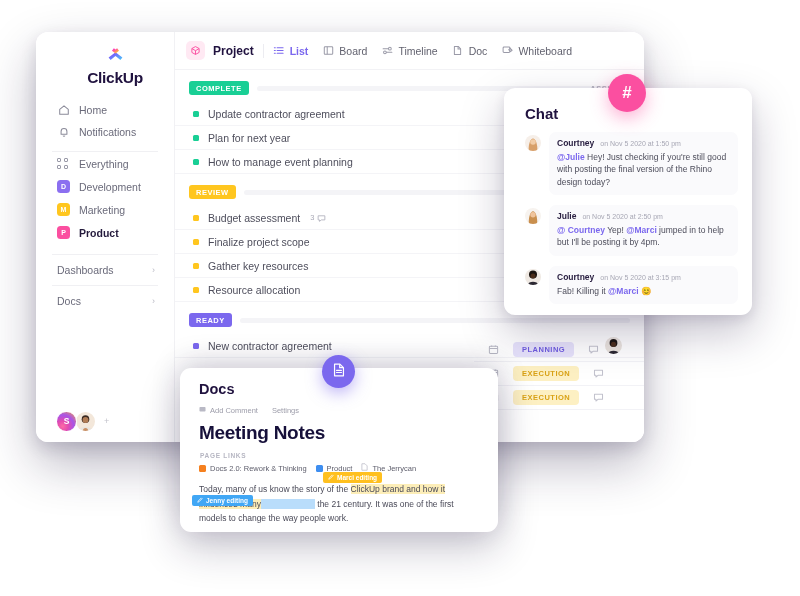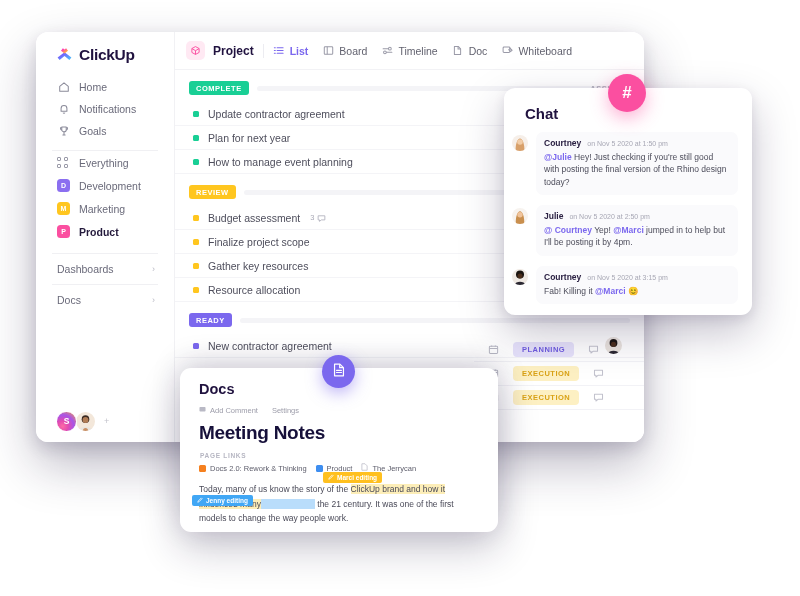--- a/index.html
+++ b/index.html
@@ -22,21 +22,21 @@
   }
 
   
   .sidebar {
     width: 139px; height: 100%;
     background: #ffffff;
     border-right: 1px solid #f1f1f4;
     position: relative;
     flex: 0 0 139px;
   }
-  .logo-row { display: flex; gap: 6px; padding: 14px 0 0 20px; }
+  .logo-row { display: flex; align-items: center; gap: 6px; padding: 14px 0 0 20px; flex-direction: column; }
   .logo-mark { width: 17px; height: 17px; position: relative; }
   .logo-text { font-size: 15.5px; font-weight: bold; color: #20123f; letter-spacing: -.3px; }
 
   .nav { margin-top: 12px; }
   .nav-item {
     display: flex; align-items: center; gap: 9px;
     height: 22px; padding-left: 21px;
     color: #6a6a7a; font-size: 10.5px;
   }
   .nav-item .ico { width: 13px; height: 13px; display: flex; align-items: center; justify-content: center; }
@@ -163,21 +163,21 @@
 
   
   .chat-panel {
     position: absolute; left: 504px; top: 88px;
     width: 248px; height: 227px;
     background: #fff; border-radius: 11px;
     box-shadow: 0 18px 44px rgba(30,20,60,.26), 0 4px 12px rgba(30,20,60,.10);
     overflow: hidden;
   }
   .chat-title { font-size: 15px; font-weight: bold; color: #20123f; padding: 17px 0 0 21px; }
-  .msg { display: flex; gap: 8px; padding: 10px 14px 0 8px; }
+  .msg { display: flex; gap: 8px; padding: 10px 14px 0 21px; }
   .msg-av { width: 16px; height: 16px; border-radius: 50%; flex: 0 0 16px; overflow: hidden; margin-top: 3px; }
   .bubble { background: #fafafc; border-radius: 7px; padding: 6px 8px 7px 8px; flex: 1; min-width: 0; }
   .bub-head { display: flex; align-items: baseline; gap: 6px; }
   .bub-name { font-size: 8.5px; font-weight: bold; color: #2a2042; }
   .bub-time { font-size: 7px; color: #a7a7b4; }
   .bub-text { font-size: 8.5px; color: #4d4d5b; line-height: 1.45; margin-top: 3px; }
   .mention { color: #7b68ee; font-weight: bold; }
 
   .hash-badge {
     position: absolute; left: 608px; top: 74px;
@@ -269,31 +269,20 @@
         </div>
         <div class="nav-item">
           <span class="ico">
             <svg width="12" height="12" viewBox="0 0 14 14" fill="none" stroke="#8a8a99" stroke-width="1.2">
               <path d="M3.6 9.6 V6.4 a3.4 3.4 0 0 1 6.8 0 V9.6 Z" stroke-linejoin="round"></path>
               <path d="M5.9 11.2 a1.2 1.2 0 0 0 2.2 0"></path>
             </svg>
           </span>
           <span>Notifications</span>
         </div>
-        <div class="nav-item">
-          <span class="ico">
-            <svg width="12" height="12" viewBox="0 0 14 14" fill="none" stroke="#8a8a99" stroke-width="1.2">
-              <path d="M4.4 2.4 h5.2 v3 a2.6 2.6 0 0 1 -5.2 0 Z" stroke-linejoin="round"></path>
-              <path d="M4.4 3.2 H3 v1.1 a1.5 1.5 0 0 0 1.4 1.4"></path>
-              <path d="M9.6 3.2 H11 v1.1 a1.5 1.5 0 0 1 -1.4 1.4"></path>
-              <path d="M7 8.1 V11.4 M5.2 11.6 h3.6"></path>
-            </svg>
-          </span>
-          <span>Goals</span>
-        </div>
       </div>
 
       <div class="divider"></div>
 
 
       <div>
         <div class="space-item">
           <span class="dots-ico">
             <i></i>
               <i></i>

